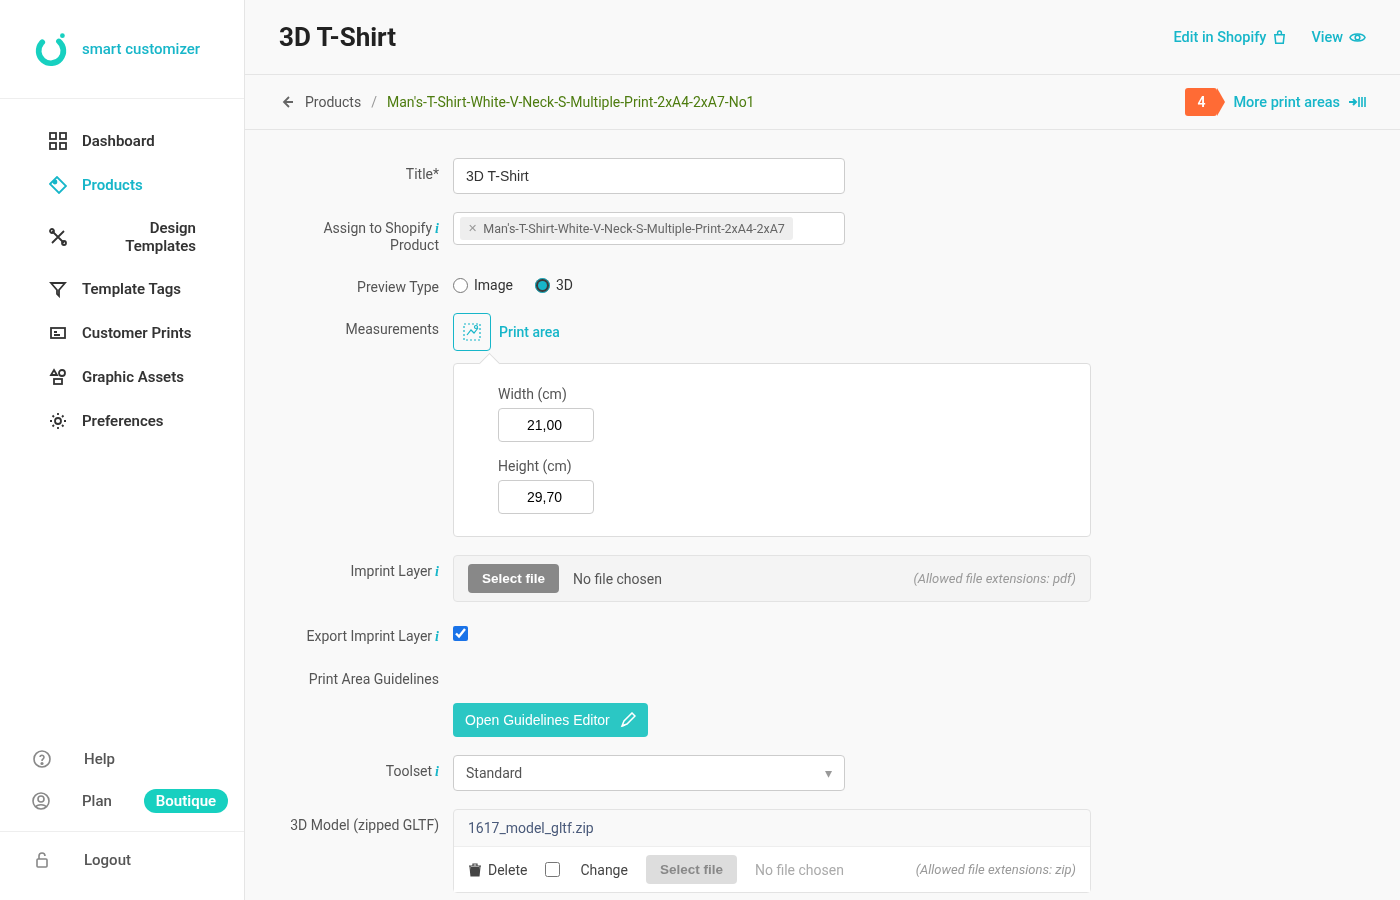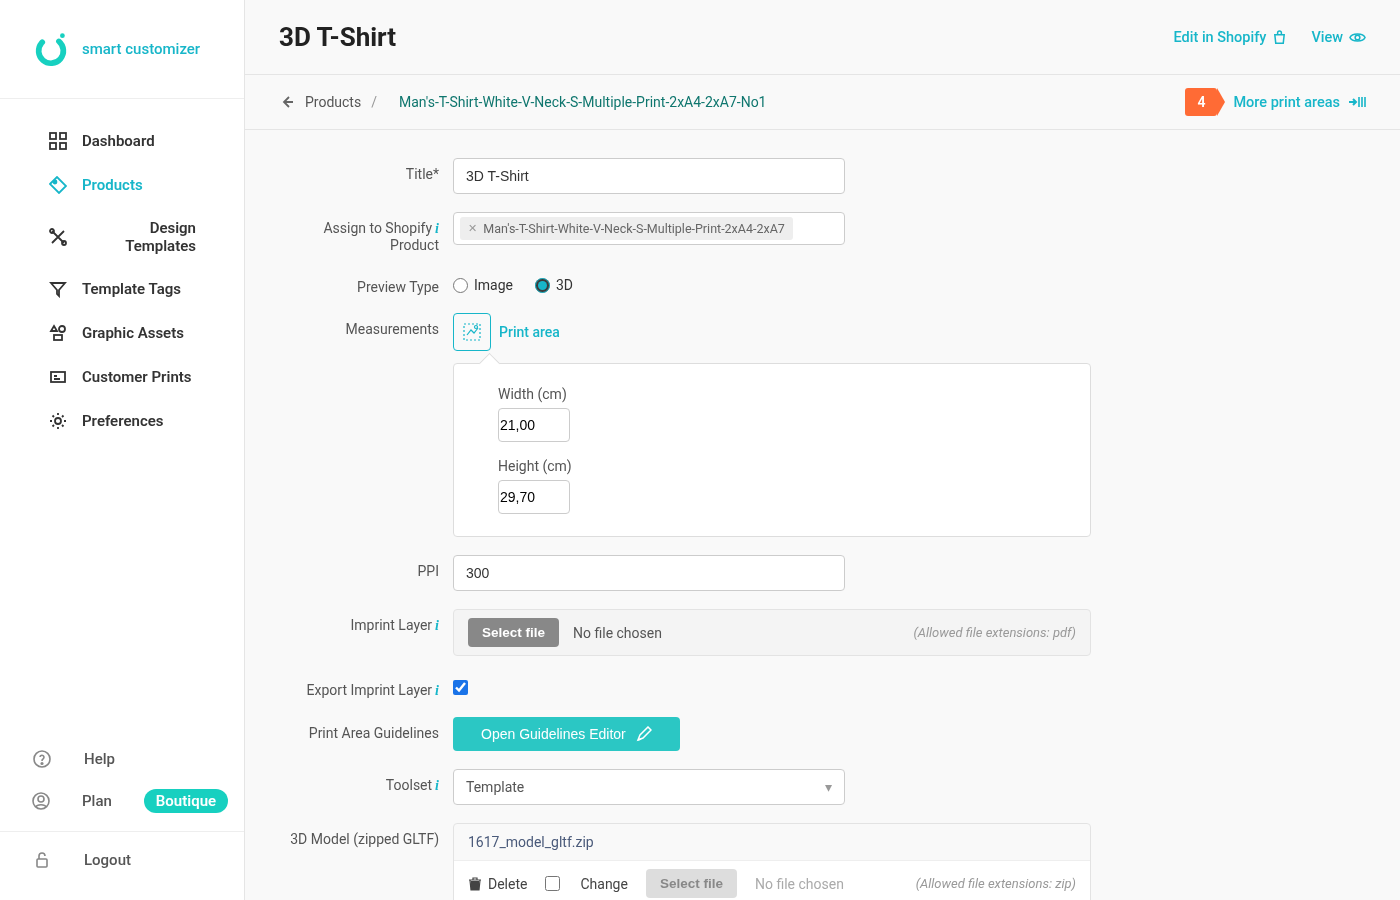--- a/index.html
+++ b/index.html
@@ -25,21 +25,21 @@
 .main { flex: 1; display: flex; flex-direction: column; overflow: hidden; }
 .header { padding: 22px 34px; display: flex; align-items: center; justify-content: space-between; border-bottom: 1px solid #e5e5e5; background:#f9f9f9;}
 .header-title { font-size: 26px; font-weight: 700; color: #222; }
 .header-actions { display: flex; align-items: center; gap: 24px; color: #17b6c9; font-weight: 500; font-size: 14.5px; }
 .header-actions .act { display: flex; align-items: center; gap: 6px; cursor: pointer; }
 
 .subheader { padding: 13px 34px; display: flex; align-items: center; justify-content: space-between; border-bottom: 1px solid #e5e5e5; background:#f9f9f9; }
 .breadcrumb { display: flex; align-items: center; gap: 10px; color: #999; font-size: 14px; }
 .breadcrumb .back { color: #666; cursor: pointer; }
 .breadcrumb .prod { color: #555; }
-.breadcrumb .cur { color: #0f766e; margin-left: 12px; }
+.breadcrumb .cur { color: #4d7c0f; }
 .subheader-right { display: flex; align-items: center; gap: 16px; }
 .count-badge { background: #ff6b35; color: #fff; width: 32px; height: 28px; display:flex; align-items:center; justify-content:center; font-weight:600; position:relative; border-radius:3px; font-size:14px; }
 .count-badge::after { content:""; position:absolute; right:-8px; top:50%; transform:translateY(-50%); border-left:8px solid #ff6b35; border-top:14px solid transparent; border-bottom:14px solid transparent; }
 .more-areas { color:#17b6c9; font-weight:500; display:flex; align-items:center; gap:8px; cursor:pointer; font-size:14.5px; }
 
 
 .form-wrap { flex:1; overflow-y:auto; padding: 28px 30px 30px 30px; }
 .form-row { display:flex; align-items:flex-start; margin-bottom: 18px; }
 .form-label { width: 178px; text-align:right; padding-right: 14px; padding-top: 8px; color:#555; font-size:14px; }
 .info-i { color:#17b6c9; font-style: italic; font-weight:700; margin-left:3px; font-family: serif; font-size:14px; }
@@ -54,33 +54,33 @@
 input[type="radio"] { width:15px; height:15px; accent-color:#17b6c9; cursor:pointer; }
 
 .meas-head { display:flex; align-items:center; gap:8px; }
 .meas-icon-box { border:1px solid #17b6c9; border-radius:4px; padding:8px; color:#17b6c9; }
 .meas-label { color:#17b6c9; font-weight:500; font-size:14px; }
 
 .meas-panel { position:relative; margin-top:12px; border:1px solid #ddd; border-radius:4px; background:#fff; padding:22px 24px; width: 638px; display:flex; gap:60px; }
 .meas-panel::before { content:""; position:absolute; top:-8px; left:28px; width:14px; height:14px; background:#fff; border-left:1px solid #ddd; border-top:1px solid #ddd; transform:rotate(45deg); }
 .meas-inputs { display:flex; flex-direction:column; gap:16px;margin-left:20px; }
 .meas-field label { display:block; margin-bottom:6px; color:#555; font-size:14px; }
-.meas-field input { width:72px; padding:8px 1px; border:1px solid #ccc; border-radius:4px; font-size:14px; }
+.meas-field input { width:96px; padding:8px 28px; border:1px solid #ccc; border-radius:4px; font-size:14px; }
 .meas-help { color:#777; font-size:14px; line-height:1.5; max-width:240px; }
 
 .file-row { width:638px; border:1px solid #e3e3e3; border-radius:4px; background:#f4f4f4; padding:8px 14px; display:flex; align-items:center; gap:14px; }
 .btn-gray { background:#888; color:#fff; border:none; padding:7px 14px; border-radius:4px; cursor:pointer; font-size:13.5px;font-weight:bold; }
 .btn-gray.light { background:#ddd; color:#888; cursor:default; }
 .no-file { color:#555; font-size:14px; }
 .file-ext { margin-left:auto; color:#999; font-style:italic; font-size:13px; }
 
 .checkbox-alone { padding-top:6px; }
 input[type="checkbox"] { width:15px; height:15px; accent-color:#1a73e8; cursor:pointer; }
 
-.btn-teal { background:#2bc7c4; color:#fff; border:none; padding:9px 28px; border-radius:4px; cursor:pointer; display:flex; align-items:center; gap:10px; font-size:14px; }
+.btn-teal { background:#2bc7c4; color:#fff; border:none; padding:9px 12px; border-radius:4px; cursor:pointer; display:flex; align-items:center; gap:10px; font-size:14px;margin-top:40px; }
 
 .select-box { width:392px; padding:9px 12px; border:1px solid #ccc; border-radius:4px; background:#fff; font-size:14px; color:#555; cursor:pointer; display:flex; justify-content:space-between; align-items:center; }
 
 .model-panel { width:638px; border:1px solid #e3e3e3; border-radius:4px; background:#f9f9f9; position:relative; }
 .model-name { padding:10px 14px; color:#4a5a7a; font-size:14px; }
 .model-actions { border-top:1px solid #eee; padding:8px 14px; display:flex; align-items:center; gap:18px; background:#fff; }
 .del-btn { display:flex; align-items:center; gap:6px; color:#444; font-size:14px; cursor:pointer; }
 .change-chk { display:flex; align-items:center; gap:20px; font-size:14px; color:#444; }
 .model-actions .no-file { color:#aaa; }
 
@@ -137,35 +137,35 @@
         <span class="icon">
           <svg width="18" height="18" viewBox="0 0 18 18" fill="none" stroke="#333" stroke-width="1.8">
               <path d="M2 3 L16 3 L10 10 L10 16 L8 14 L8 10 Z"></path>
             </svg>
         </span>
         <span>Template Tags</span>
       </div>
       <div class="nav-item">
         <span class="icon">
           <svg width="18" height="18" viewBox="0 0 18 18" fill="none" stroke="#333" stroke-width="1.8">
+              <rect x="2" y="4" width="14" height="10"></rect>
+              <path d="M5 8 L8 8 M5 11 L11 11"></path>
+            </svg>
+        </span>
+        <span>Customer Prints</span>
+      </div>
+      <div class="nav-item">
+        <span class="icon">
+          <svg width="18" height="18" viewBox="0 0 18 18" fill="none" stroke="#333" stroke-width="1.8">
               <path d="M5 2 L8 7 L2 7 Z"></path>
               <circle cx="13" cy="5" r="3"></circle>
               <rect x="5" y="11" width="8" height="5"></rect>
             </svg>
         </span>
         <span>Graphic Assets</span>
-      </div>
-      <div class="nav-item">
-        <span class="icon">
-          <svg width="18" height="18" viewBox="0 0 18 18" fill="none" stroke="#333" stroke-width="1.8">
-              <rect x="2" y="4" width="14" height="10"></rect>
-              <path d="M5 8 L8 8 M5 11 L11 11"></path>
-            </svg>
-        </span>
-        <span>Customer Prints</span>
       </div>
       <div class="nav-item">
         <span class="icon">
           <svg width="18" height="18" viewBox="0 0 18 18" fill="none" stroke="#333" stroke-width="1.8">
               <circle cx="9" cy="9" r="3"></circle>
               <path d="M9 1 L9 3 M9 15 L9 17 M1 9 L3 9 M15 9 L17 9 M3.5 3.5 L5 5 M13 13 L14.5 14.5 M3.5 14.5 L5 13 M13 5 L14.5 3.5"></path>
             </svg>
         </span>
         <span>Preferences</span>
       </div>
@@ -317,26 +317,20 @@
               </div>
               <div class="meas-field">
                 <label>Height (cm)</label>
                 <input value="29,70" style="">
               </div>
             </div>
           </div>
         </div>
       </div>
 
-      <div class="form-row">
-        <div class="form-label">PPI</div>
-        <div class="form-field">
-          <input class="text-input" value="300" style="">
-        </div>
-      </div>
 
       <div class="form-row">
         <div class="form-label">
           <span>Imprint Layer</span><span class="info-i">i</span>
         </div>
         <div class="form-field">
           <div class="file-row">
             <button class="btn-gray">Select file</button>
             <span class="no-file">No file chosen</span>
             <span class="file-ext">(Allowed file extensions: pdf)</span>
@@ -367,21 +361,21 @@
           </button>
         </div>
       </div>
 
       <div class="form-row">
         <div class="form-label">
           <span>Toolset</span><span class="info-i">i</span>
         </div>
         <div class="form-field">
           <div class="select-box">
-            <span>Template</span>
+            <span>Standard</span>
             <span style="color:#999;">▾</span>
           </div>
         </div>
       </div>
 
       <div class="form-row">
         <div class="form-label">3D Model (zipped GLTF)</div>
         <div class="form-field">
           <div class="model-panel">
             <div class="model-name">1617_model_gltf.zip</div>

